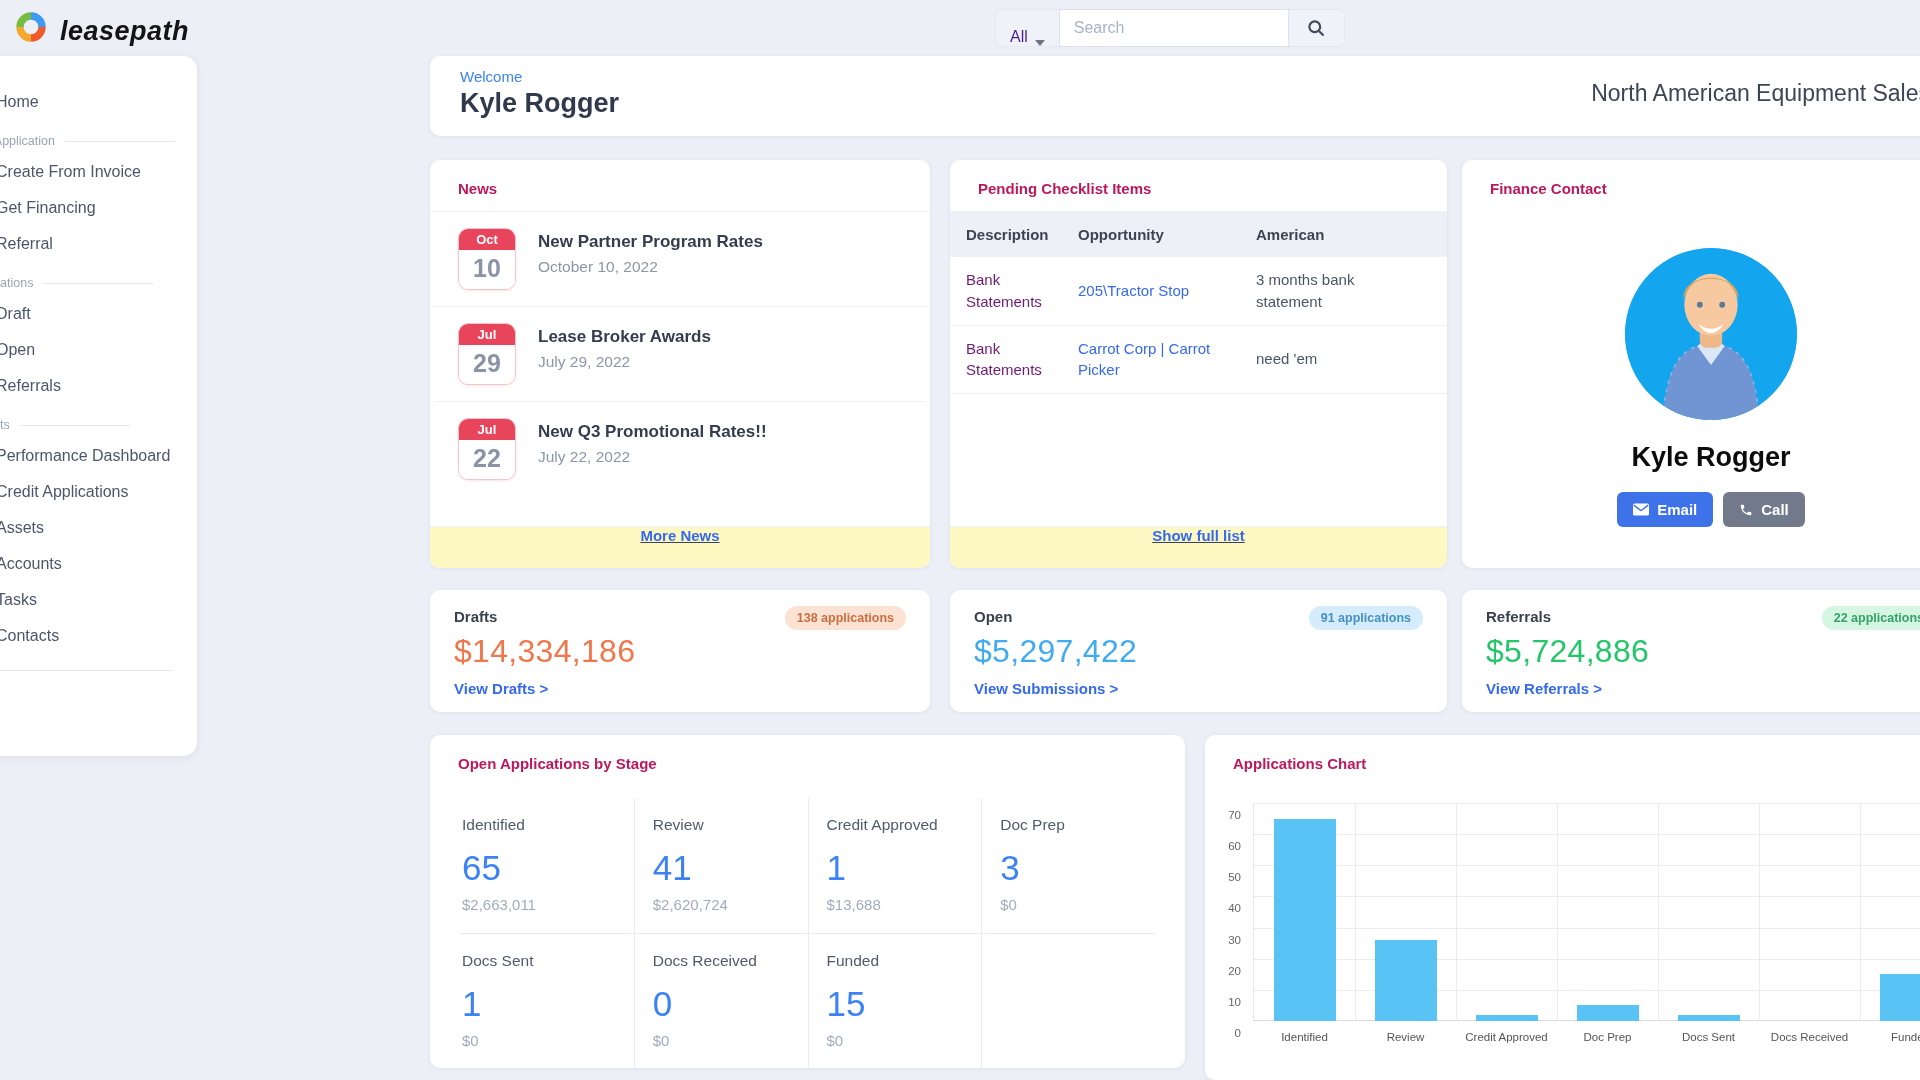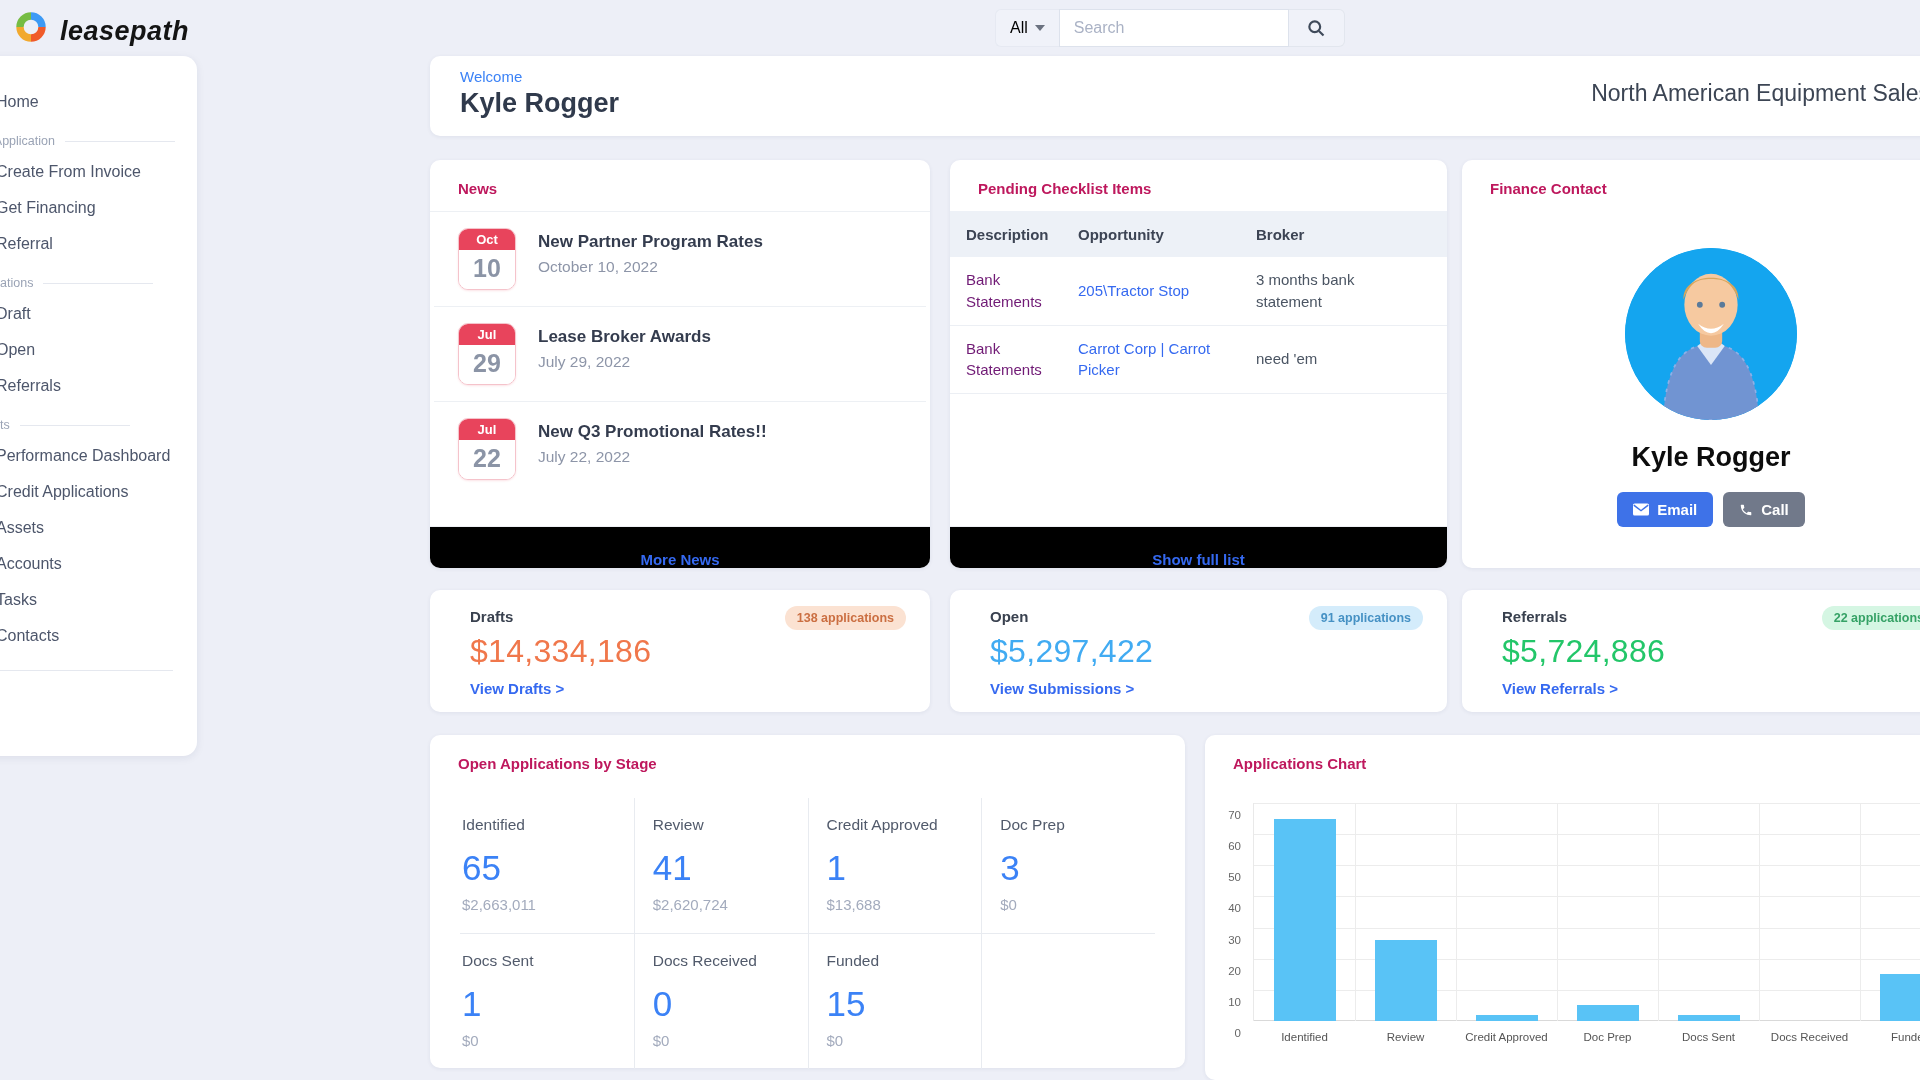--- a/index.html
+++ b/index.html
@@ -13,23 +13,23 @@
   .card {
     position:absolute; background:#fff; border-radius:10px;
     box-shadow:0 1px 4px rgba(25,39,80,.07);
   }
   
   .topbar { position:absolute; left:0; top:0; width:1920px; height:56px; }
   .logo { position:absolute; left:10px; top:6px; display:flex; align-items:center; gap:8px; }
   .logo-text { font-size:27px; font-weight:700; font-style:italic; color:#141414; letter-spacing:.5px;margin-top:8px; }
   .searchgroup { position:absolute; left:995px; top:9px; height:38px; display:flex; align-items:stretch; }
   .all-btn {
-    display:flex; align-items:center; gap:7px; padding:0 14px;
+    display:flex; align-items:flex-end; gap:7px; padding:0 14px;
     background:#f0f2f9; border:1px solid #e6e9f2; border-right:none;
-    border-radius:6px 0 0 6px; color:#000000; font-size:16px; cursor:pointer;
+    border-radius:6px 0 0 6px; color:#4c1d95; font-size:16px; cursor:pointer;
   }
   .caret { width:0; height:0; border-left:5px solid transparent; border-right:5px solid transparent; border-top:6px solid #6b7280; }
   .search-input {
     width:230px; border:1px solid #dde2ec; border-radius:0; background:#fff;
     padding:0 14px; font-size:16px; font-family:"Liberation Sans",sans-serif; color:#ec4899; outline:none;
   }
   .search-input::placeholder { color:#aab2c5; }
   .search-btn {
     width:56px; background:#f0f2f9; border:1px solid #e2e6ee; border-left:none;
     border-radius:0 6px 6px 0; display:flex; align-items:center; justify-content:center; cursor:pointer;
@@ -62,22 +62,22 @@
   .news-item { display:flex; gap:22px; padding:16px 24px; align-items:flex-start; border-bottom:1px solid #edf0f4; margin:0 4px; }
   .news-item:last-of-type { border-bottom:none; }
   .cal { width:58px; flex:0 0 58px; border:1px solid #f5c3cb; border-radius:10px; overflow:hidden; text-align:center;
          box-shadow:0 1px 2px rgba(233,75,95,.15); }
   .cal-month { background:#e8445c; color:#fff; font-size:13px; font-weight:700; padding:3px 0; }
   .cal-day { background:#fff; color:#8b94a6; font-size:25px; font-weight:600; padding:4px 0 6px 0; }
   .news-title { font-size:17px; font-weight:600; color:#343c4e; margin:4px 0 6px 0; }
   .news-date { font-size:15.5px; color:#8d95a8; }
   .card-footer {
     position:absolute; left:0; right:0; bottom:0; height:42px;
-    background:#000000; border-top:1px solid #eef0f4; border-radius:0 0 10px 10px;
-    display:flex; align-items:flex-end; justify-content:center;
+    background:#fef9c3; border-top:1px solid #eef0f4; border-radius:0 0 10px 10px;
+    display:flex; align-items:flex-start; justify-content:center;text-decoration:underline;
   }
   .blue-link { color:#3569f0; font-size:15px; font-weight:600; cursor:pointer; text-decoration:none; }
   
   .checklist { left:950px; top:160px; width:497px; height:408px; }
   .chk-header-row { display:flex; background:#edf1f7; height:46px; align-items:center; font-size:15px; font-weight:700; color:#3c4454; }
   .chk-row { display:flex; border-bottom:1px solid #eceff4; padding:12px 0; align-items:center; }
   .chk-col-desc  { width:128px; padding-left:16px; }
   .chk-col-opp   { width:178px; padding-right:14px; }
   .chk-col-det   { width:170px; padding-right:16px; }
   .chk-row .chk-col-desc { font-size:15px; color:#701a75; line-height:1.45; }
@@ -89,21 +89,21 @@
     position:absolute; left:163px; top:88px; width:172px; height:172px; border-radius:50%;
     background:#14a5ef; overflow:hidden;
   }
   .fin-name { position:absolute; left:0; width:498px; top:282px; text-align:center; font-size:27px; font-weight:700; color:#0c0c0c; }
   .fin-btns { position:absolute; left:0; width:498px; top:332px; display:flex; justify-content:center; gap:10px; }
   .btn { display:flex; align-items:center; gap:8px; height:35px; padding:0 16px; border:none; border-radius:6px;
          color:#fff; font-size:15px; font-weight:600; cursor:pointer; font-family:"Liberation Sans",sans-serif; }
   .btn-email { background:#3e72e8; }
   .btn-call { background:#71798a; }
   
-  .stat { top:590px; height:122px; padding:18px 40px; }
+  .stat { top:590px; height:122px; padding:18px 24px; }
   .stat-label { font-size:15px; font-weight:600; color:#39414f; }
   .stat-amount { font-size:32px; font-weight:500; margin:8px 0 10px 0; letter-spacing:.3px; }
   .badge { position:absolute; right:24px; top:16px; font-size:12.5px; font-weight:700; border-radius:12px; padding:5px 12px; white-space:nowrap; }
   
   .stages { left:430px; top:735px; width:755px; height:333px; }
   .stage-grid { display:grid; grid-template-columns:repeat(4,1fr); margin:12px 30px 0 30px; }
   .stage-cell { padding:18px 0 20px 18px; border-left:1px solid #e8ebf0; }
   .stage-cell.first { border-left:none; padding-left:2px; }
   .stage-cell.row2 { border-top:1px solid #e8ebf0; }
   .stage-name { font-size:15.5px; color:#515a6b; margin-bottom:14px; }
@@ -220,21 +220,21 @@
   <div class="card-footer">
     <span class="blue-link">More News</span>
   </div>
 </div>
 
 <div class="card checklist">
   <div class="card-title">Pending Checklist Items</div>
   <div class="chk-header-row" id="chk-headers">
       <div class="chk-col-desc">Description</div>
       <div class="chk-col-opp">Opportunity</div>
-      <div class="chk-col-det">Broker</div>
+      <div class="chk-col-det">American</div>
     </div>
   <div id="chk-rows">
       <div class="chk-row">
         <div class="chk-col-desc">Bank Statements</div>
         <div class="chk-col-opp"><a class="blue-link">205\Tractor Stop</a></div>
         <div class="chk-col-det">3 months bank statement</div>
       </div>
       <div class="chk-row">
         <div class="chk-col-desc">Bank Statements</div>
         <div class="chk-col-opp"><a class="blue-link">Carrot Corp | Carrot Picker</a></div>

